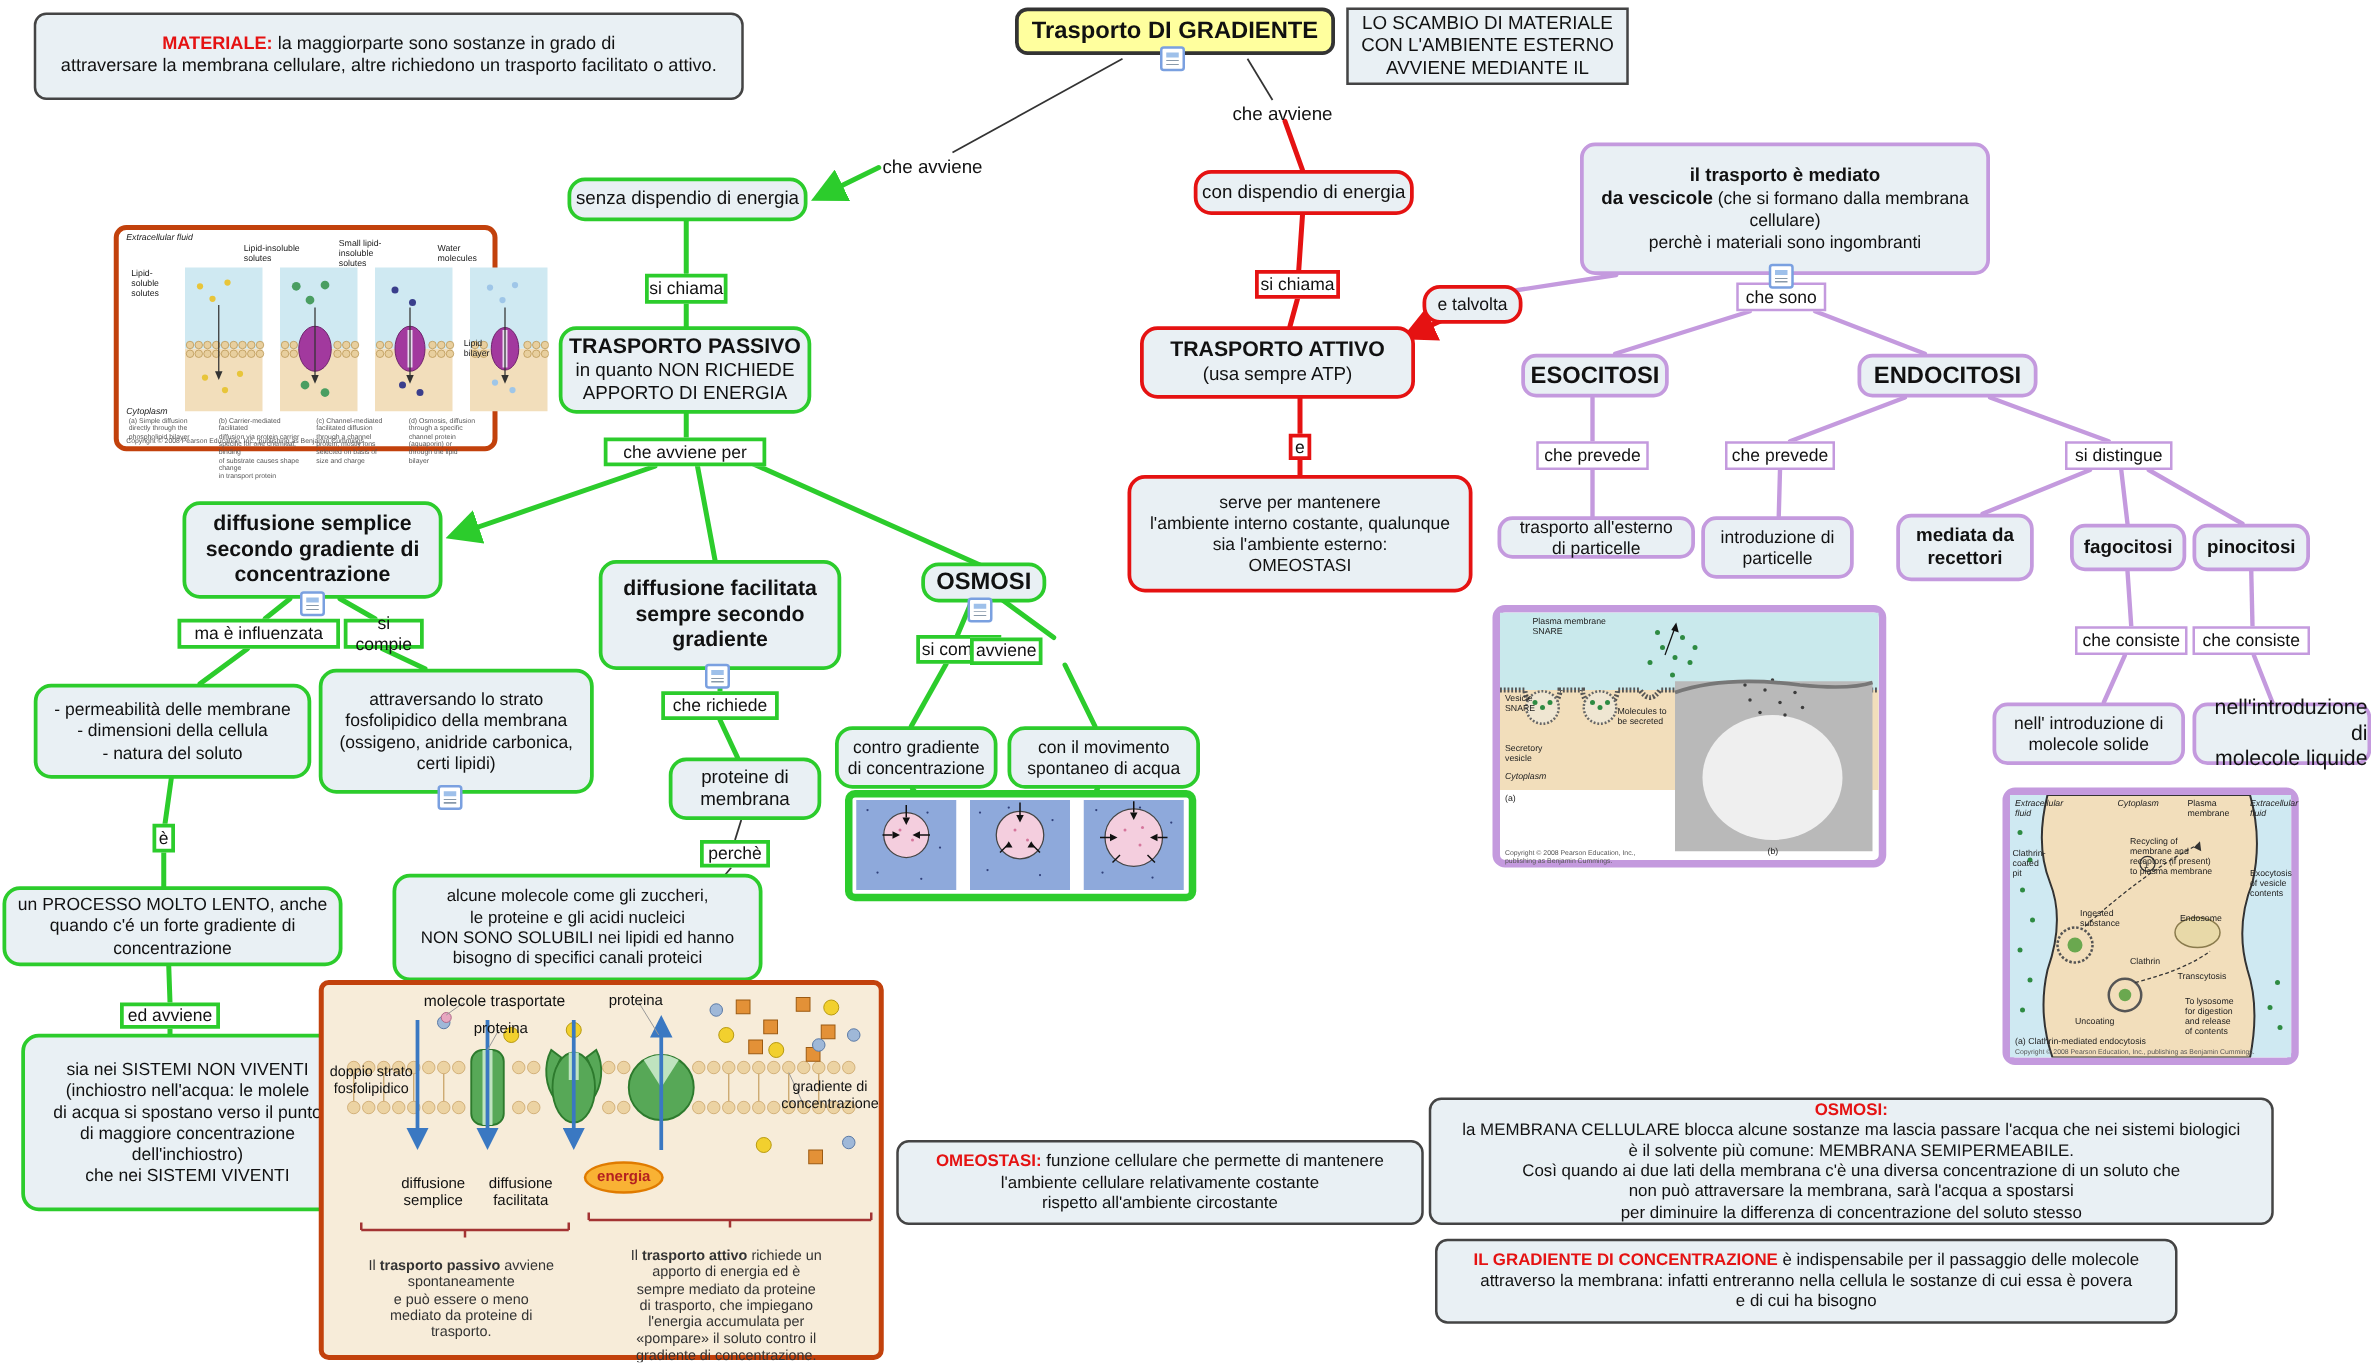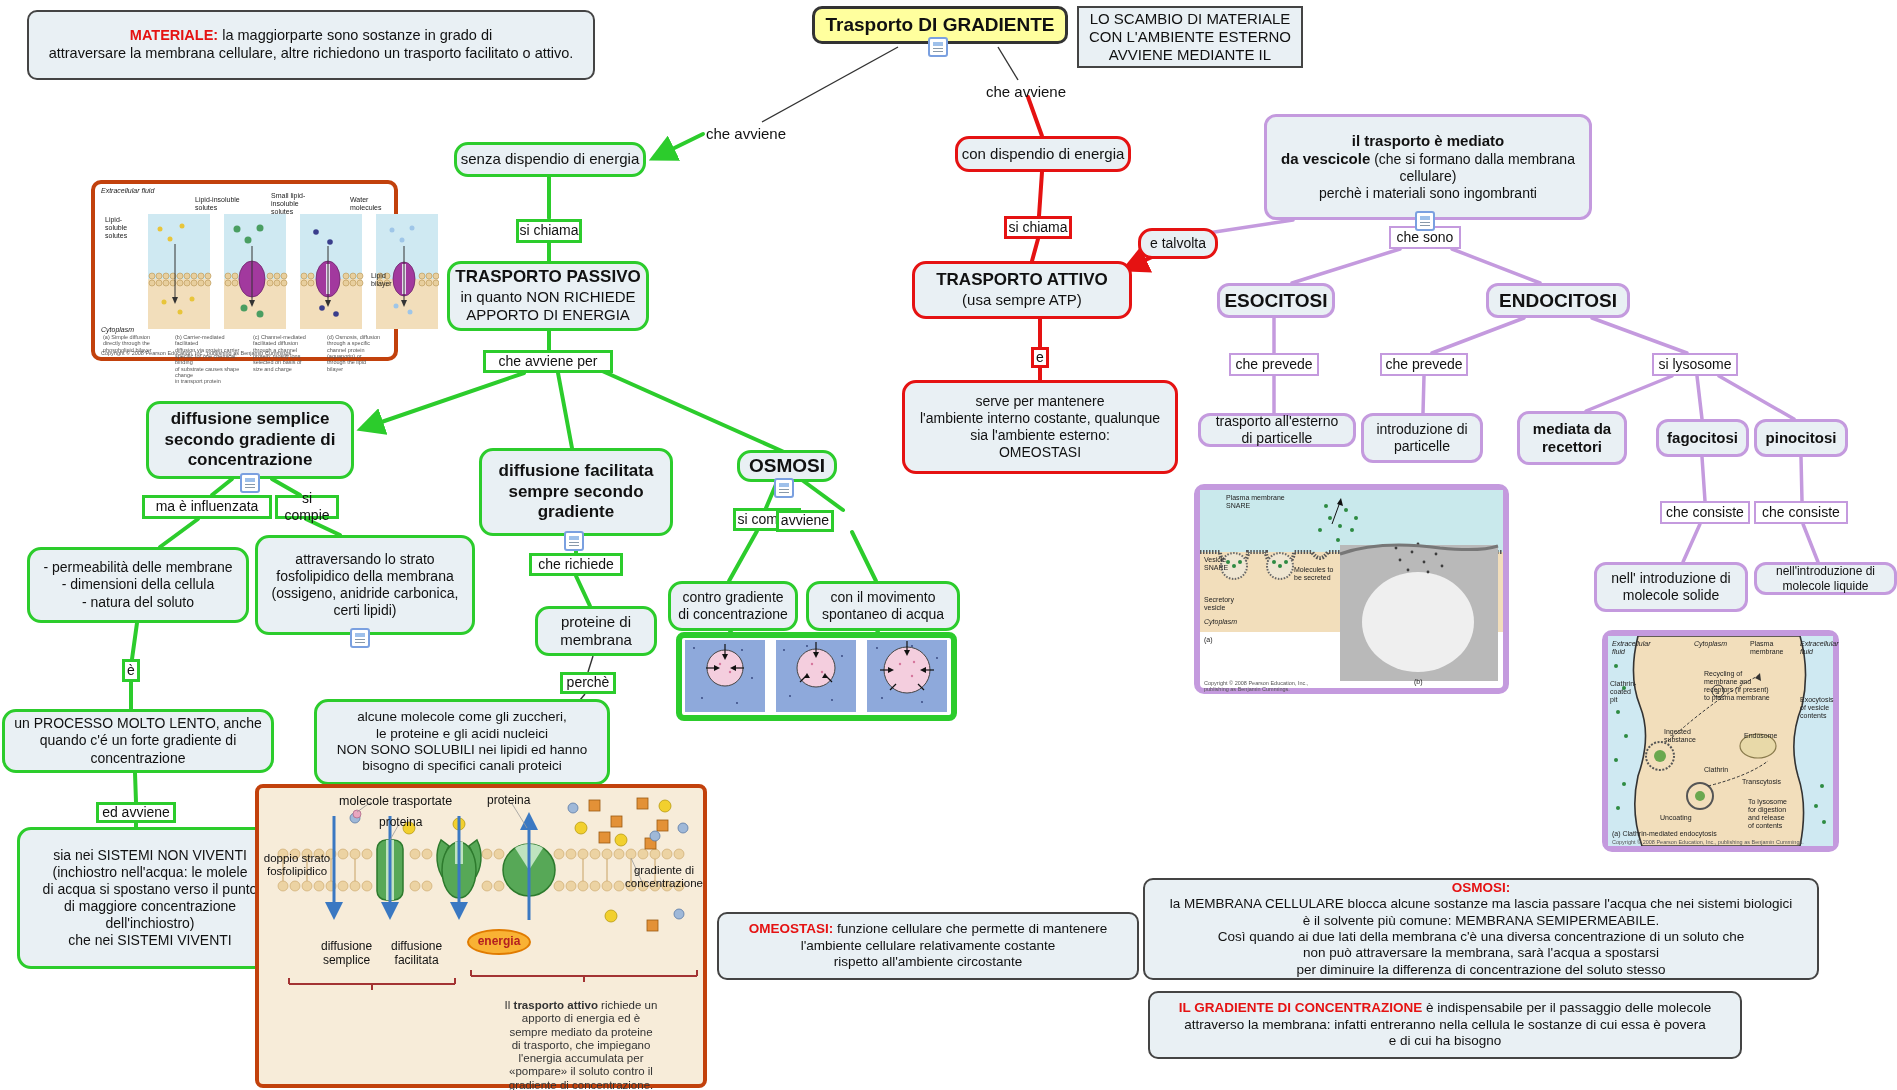--- a/index.html
+++ b/index.html
@@ -204,34 +204,34 @@
 </span><span class="b" style="font-size:15px">da vescicole</span><span> (che si formano dalla membrana
 cellulare)
 perchè i materiali sono ingombranti</span></div>
   </div>
   <div class="att" style="left:1415px;top:211px;"></div>
   <div class="node p-lbl" style="left:1389px;top:226px;width:72px;height:23px;font-size:14px;">che sono</div>
   <div class="node p-box b" style="left:1217px;top:283px;width:118px;height:35px;font-size:19px;">ESOCITOSI</div>
   <div class="node p-box b" style="left:1486px;top:283px;width:144px;height:35px;font-size:19px;">ENDOCITOSI</div>
   <div class="node p-lbl" style="left:1229px;top:353px;width:90px;height:23px;font-size:14px;">che prevede</div>
   <div class="node p-lbl" style="left:1380px;top:353px;width:88px;height:23px;font-size:14px;">che prevede</div>
-  <div class="node p-lbl" style="left:1652px;top:353px;width:86px;height:23px;font-size:14px;">si lysosome</div>
+  <div class="node p-lbl" style="left:1652px;top:353px;width:86px;height:23px;font-size:14px;">si distingue</div>
   <div class="node p-box" style="left:1198px;top:413px;width:158px;height:34px;font-size:14px;">trasporto all'esterno
 di particelle</div>
   <div class="node p-box" style="left:1361px;top:413px;width:122px;height:50px;font-size:14px;">introduzione di
 particelle</div>
   <div class="node p-box b" style="left:1517px;top:411px;width:110px;height:54px;font-size:15px;">mediata da
 recettori</div>
   <div class="node p-box b" style="left:1656px;top:419px;width:93px;height:38px;font-size:15px;">fagocitosi</div>
   <div class="node p-box b" style="left:1754px;top:419px;width:94px;height:38px;font-size:15px;">pinocitosi</div>
   <div class="node p-lbl" style="left:1660px;top:501px;width:90px;height:23px;font-size:14px;">che consiste</div>
   <div class="node p-lbl" style="left:1754px;top:501px;width:94px;height:23px;font-size:14px;">che consiste</div>
   <div class="node p-box" style="left:1594px;top:562px;width:154px;height:50px;font-size:14px;">nell' introduzione di
 molecole  solide</div>
-  <div class="node p-box" style="left:1754px;top:562px;width:143px;height:33px;font-size:12px;">nell'introduzione di
+  <div class="node p-box" style="left:1754px;top:562px;width:143px;height:50px;font-size:17px;text-align:right;">nell'introduzione di
 molecole liquide</div>
 
   <div class="node k-box" style="left:717px;top:912px;width:422px;height:68px;font-size:13.5px;">
     <div><span class="red">OMEOSTASI:</span><span> funzione cellulare che permette di mantenere
 l'ambiente cellulare relativamente costante
 rispetto all'ambiente circostante</span></div>
   </div>
   <div class="node k-box" style="left:1143px;top:878px;width:676px;height:102px;font-size:13.5px;">
     <div><span class="red">OSMOSI:</span><span>
 la MEMBRANA CELLULARE blocca alcune sostanze ma lascia passare l'acqua che nei sistemi biologici
@@ -688,20 +688,26 @@
     <div class="dlbl" style="left:228px;top:6px">proteina</div>
     <div class="dlbl" style="left:2px;top:64px;width:72px;font-size:11.5px">doppio strato
 fosfolipidico</div>
     <div class="dlbl" style="left:366px;top:76px;font-size:11.5px">gradiente di
 concentrazione</div>
     <div class="dlbl" style="left:62px;top:152px">diffusione
 semplice</div>
     <div class="dlbl" style="left:132px;top:152px">diffusione
 facilitata</div>
     <div class="dlbl energia" style="left:208px;top:141px;width:60px;height:22px;font-size:12px">energia</div>
+    <div class="dlbl" style="left:18px;top:206px;width:184px;font-size:11.5px;color:#333">
+      <span>Il </span><span class="b">trasporto passivo</span><span> avviene spontaneamente
+e può essere o meno
+mediato da proteine di
+trasporto.</span>
+    </div>
     <div class="dlbl" style="left:206px;top:198px;width:232px;font-size:11.5px;color:#333">
       <span>Il </span><span class="b">trasporto attivo</span><span> richiede un
 apporto di energia ed è
 sempre mediato da proteine
 di trasporto, che impiegano
 l'energia accumulata per
 «pompare» il soluto contro il
 gradiente di concentrazione.</span>
     </div>
   </div>

